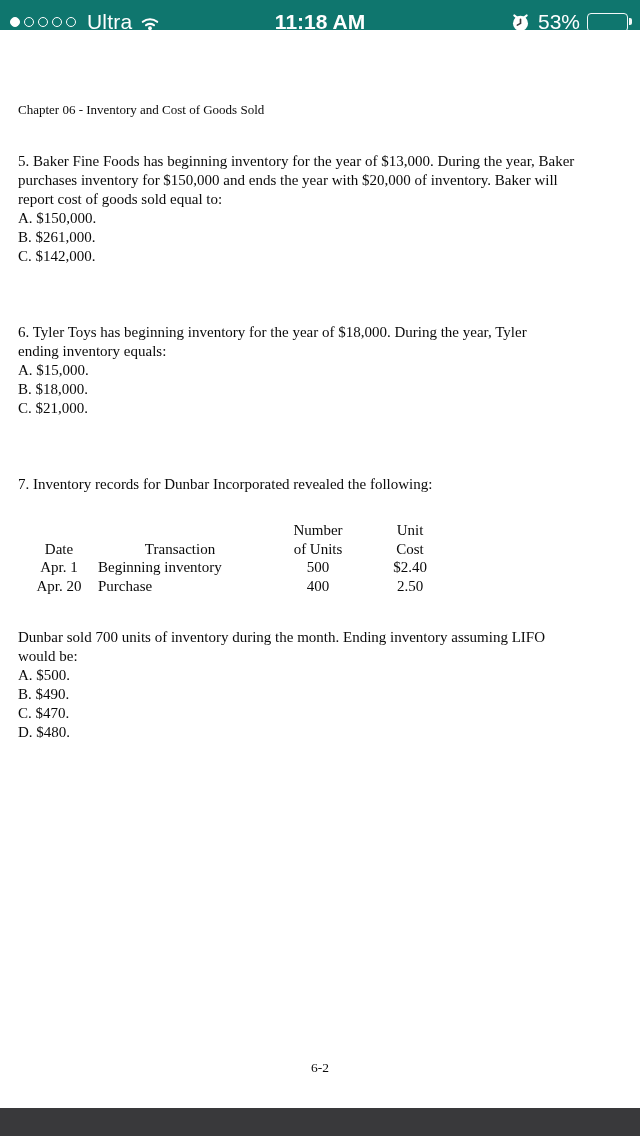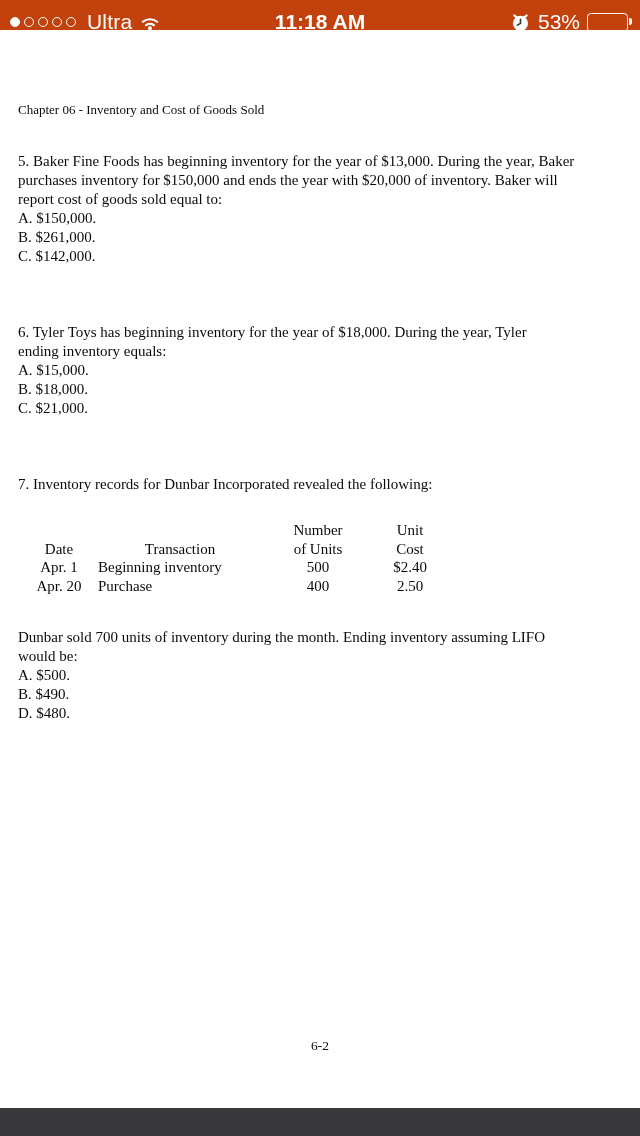--- a/index.html
+++ b/index.html
@@ -4,21 +4,21 @@
 <style>
   html,body{margin:0;padding:0;background:#888;}
   .screen{
     width:640px;height:1136px;position:relative;margin:0 auto;
     background:#ffffff;overflow:hidden;
     font-family:"Liberation Serif","DejaVu Serif",serif;color:#0a0a0a;
   }
   
   .statusbar{
     position:absolute;top:0;left:0;right:0;height:30px;
-    background:#c2410c;overflow:hidden;
+    background:#0f766e;overflow:hidden;
     font-family:"Liberation Sans","DejaVu Sans",sans-serif;color:#fff;
   }
   .sb-inner{
     position:relative;height:30px;display:flex;align-items:center;
     padding:0 8px 0 10px;transform:translateY(7px);
   }
   .sb-left{display:flex;align-items:center;gap:7px;z-index:2;}
   .sig{display:flex;align-items:center;}
   .sig .dot{width:10px;height:10px;border:1.3px solid #fff;border-radius:50%;
     box-sizing:border-box;margin-right:4px;display:inline-block;}
@@ -46,21 +46,21 @@
   .q7{margin-top:57px;}
   .q7b{margin-top:33px;}
   
   .inv-table{margin:27px 0 0 10px;border-collapse:collapse;font-size:15px;}
   .inv-table td{padding:0;line-height:18.5px;vertical-align:bottom;}
   .inv-table .c1{width:62px;text-align:center;}
   .inv-table .c2{width:172px;text-align:center;}
   .inv-table .c2.cell{text-align:left;padding-left:8px;}
   .inv-table .c3{width:96px;text-align:center;}
   .inv-table .c4{width:88px;text-align:center;}
-  .page-num{position:absolute;top:1008px;left:0;right:0;text-align:center;font-size:13.5px;}
+  .page-num{position:absolute;top:1030px;left:0;right:0;text-align:center;font-size:13.5px;}
   
   .bottombar{position:absolute;bottom:0;left:0;right:0;height:28px;background:#39393b;}
 </style>
 </head>
 <body>
 
 <div class="screen">
 
   <div class="statusbar">
     <div class="sb-inner">
@@ -147,20 +147,21 @@
           <td class="c4 cell">2.50</td>
         </tr>
       </tbody>
     </table>
 
     <div class="q q7b">
       <div>Dunbar sold 700 units of inventory during the month. Ending inventory assuming LIFO</div>
       <div>would be:</div>
       <div>A. $500.</div>
       <div>B. $490.</div>
+      <div>C. $470.</div>
       <div>D. $480.</div>
     </div>
 
     <div class="page-num">6-2</div>
   </div>
 
   <div class="bottombar"></div>
 
 </div>
 

